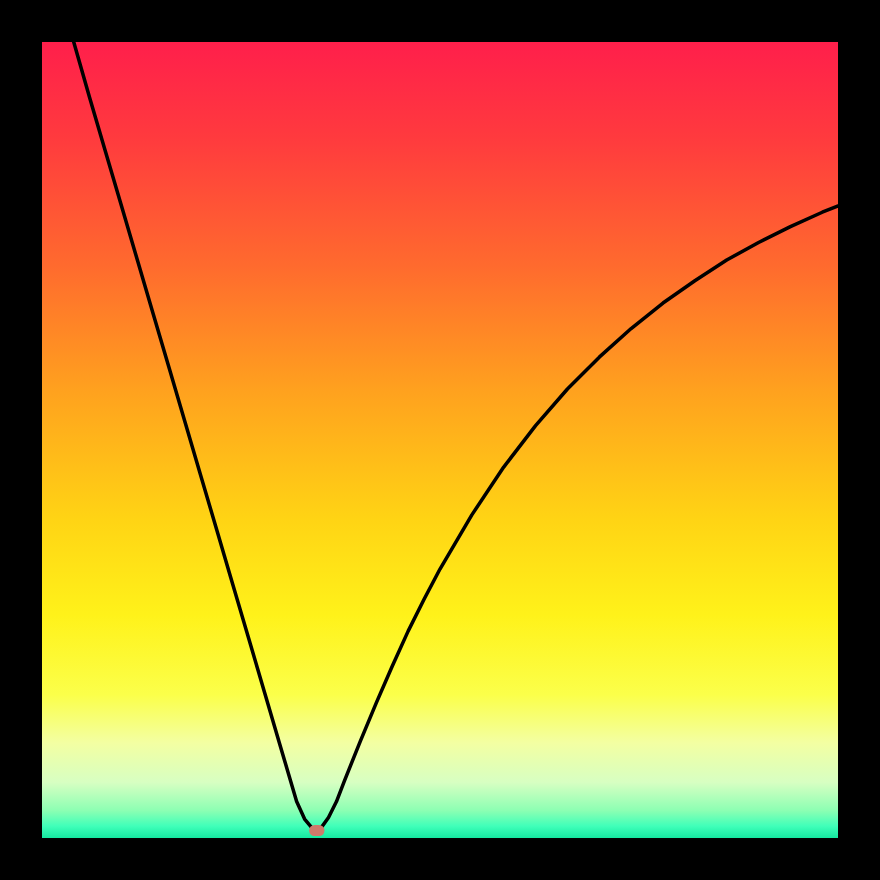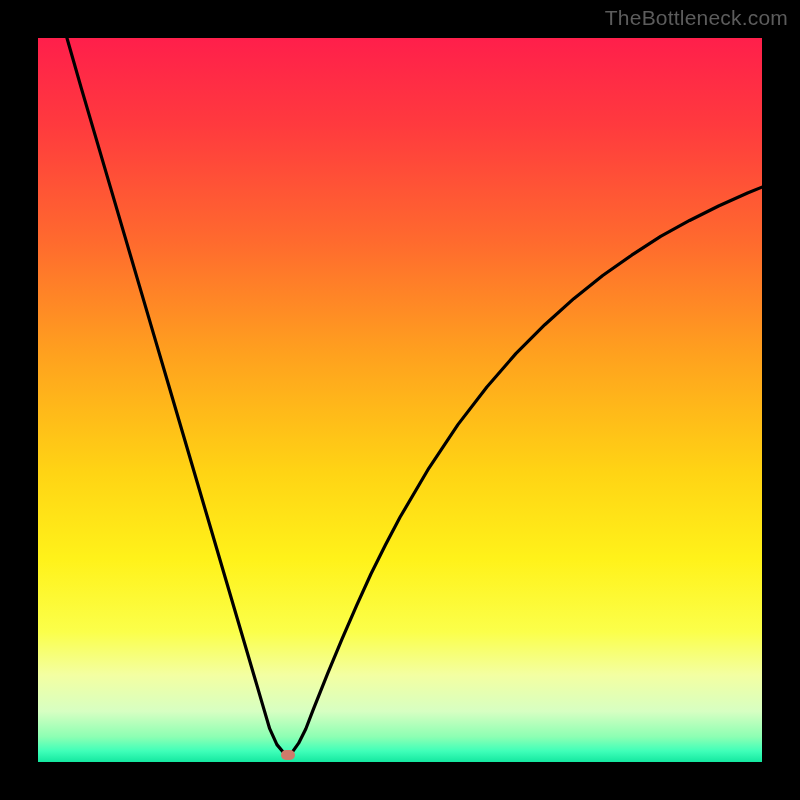--- a/index.html
+++ b/index.html
@@ -87,15 +87,14 @@
     </svg>
 
     <svg class="curve" viewBox="0 0 724 724" preserveAspectRatio="none">
       <path id="curve-path" d="M28.96 0.00 L43.44 50.68 L57.92 99.91 L72.40 149.14 L86.88 198.38 L101.36 247.61 L115.84 296.84 L130.32 346.07 L144.80 395.30 L159.28 444.54 L173.76 493.77 L188.24 543.00 L202.72 592.23 L217.20 641.46 L224.44 666.08 L231.68 690.70 L238.92 706.62 L246.16 715.31 L249.78 716.76 L253.40 715.31 L260.64 705.18 L267.88 690.70 L275.12 671.87 L289.60 635.67 L304.08 600.92 L318.56 567.62 L333.04 535.76 L347.52 506.80 L362.00 479.29 L390.96 430.06 L419.92 386.62 L448.88 348.97 L477.84 315.66 L506.80 286.70 L535.76 260.64 L564.72 237.47 L593.68 217.20 L622.64 198.38 L651.60 182.45 L680.56 167.97 L709.52 154.94 L724.00 149.14 " fill="none" stroke="#000000" stroke-width="3.2" stroke-linejoin="round" stroke-linecap="round"></path>
     </svg>
 
     <div class="marker" id="min-marker" style="left: 249.78px; top: 716.76px; background: rgb(207, 122, 106);"></div>
 
   </div>
 
-  <div class="watermark">TheBottleneck.com</div>
 
 </div>
 
 </body></html>

